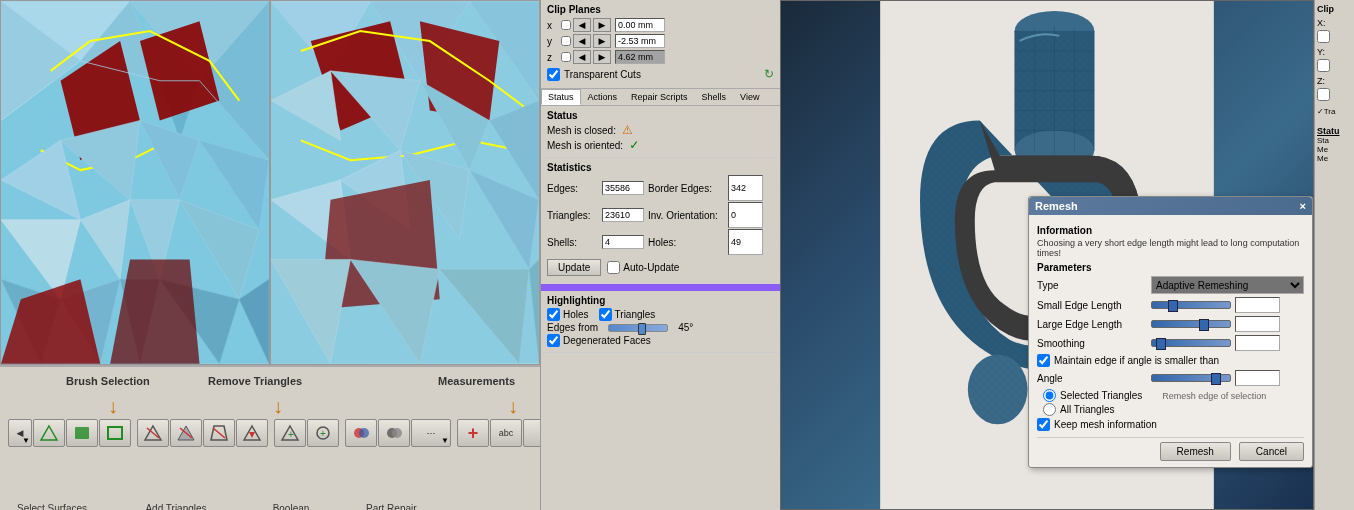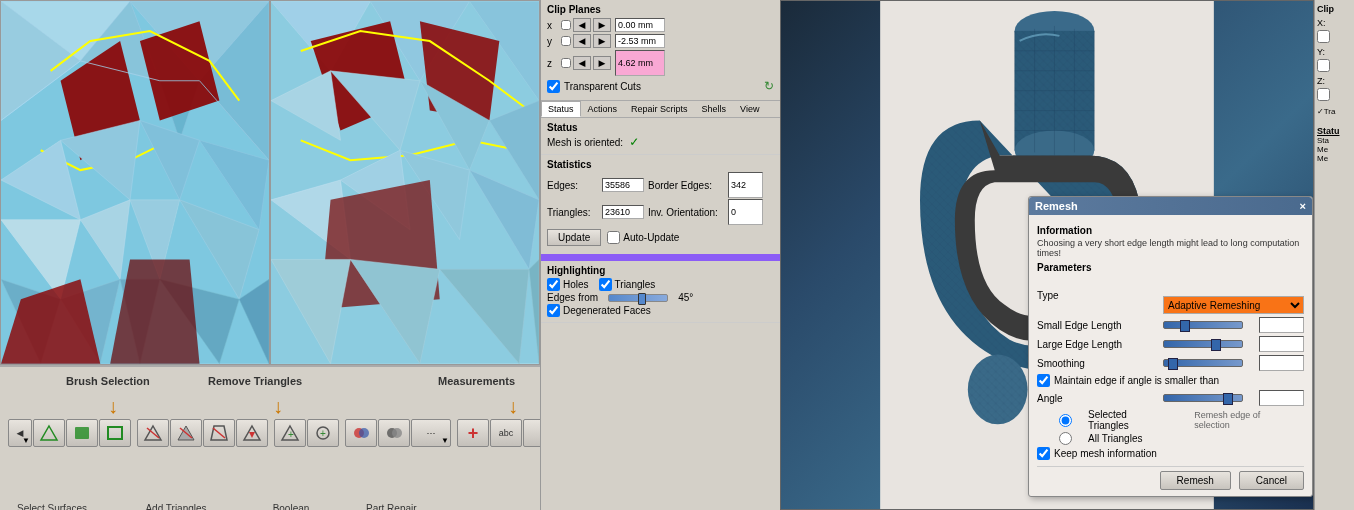--- a/index.html
+++ b/index.html
@@ -310,21 +310,21 @@
     .remesh-info {
       color: #333;
       font-size: 9px;
       margin-bottom: 4px;
     }
 
     .remesh-row {
       display: flex;
       align-items: center;
       margin: 3px 0;
-      gap: 16px;
+      gap: 4px;
     }
 
     .remesh-label { width: 110px; font-size: 10px; }
 
     .remesh-input {
       width: 45px;
       height: 16px;
       border: 1px inset #aaa;
       background: white;
       font-size: 9px;
@@ -338,42 +338,41 @@
       background: linear-gradient(to right, #3366aa, #7799cc);
       border: 1px solid #666;
       border-radius: 2px;
       position: relative;
     }
 
     .remesh-dropdown {
       flex: 1;
       height: 18px;
       font-size: 10px;
-      background: #f97316;
+      background: #737373;
       border: 1px solid #aaa;
-      margin-top: 20px;
     }
 
     .remesh-checkbox-row {
       display: flex;
       align-items: center;
       gap: 4px;
       margin: 2px 0;
       font-size: 10px;
     }
 
     .remesh-radio-group {
       margin: 2px 0 2px 6px;
     }
 
     .remesh-radio-row {
       display: flex;
       align-items: center;
-      gap: 16px;
-      margin: 1px 16px;
+      gap: 4px;
+      margin: 1px 0;
       font-size: 10px;
     }
 
     .remesh-btn-row {
       display: flex;
       justify-content: flex-end;
       gap: 8px;
       margin-top: 6px;
       border-top: 1px solid #ccc;
       padding-top: 4px;
@@ -624,58 +623,68 @@
         <input type="checkbox" style="">
         <div style="width:18px; height:14px; background:#d0ccc8; border:1px solid #888; font-size:9px; display:flex; align-items:center; justify-content:center;">◀</div>
         <div style="width:18px; height:14px; background:#d0ccc8; border:1px solid #888; font-size:9px; display:flex; align-items:center; justify-content:center; margin-right:2px;">▶</div>
         <div style="width:50px; height:14px; background:white; border:1px inset #aaa; font-size:9px; padding:0 2px; display:flex; align-items:center;">-2.53 mm</div>
       </div>
       <div class="clip-row">
         <span class="clip-label">z</span>
         <input type="checkbox" style="">
         <div style="width:18px; height:14px; background:#d0ccc8; border:1px solid #888; font-size:9px; display:flex; align-items:center; justify-content:center;">◀</div>
         <div style="width:18px; height:14px; background:#d0ccc8; border:1px solid #888; font-size:9px; display:flex; align-items:center; justify-content:center; margin-right:2px;">▶</div>
-        <div style="width:50px; height:26px; background:#f9a8d4; border:1px inset #aaa; font-size:9px; padding:0 2px; display:flex; align-items:center;">4.62 mm</div>
+        <div style="width:50px; height:14px; background:#a3a3a3; border:1px inset #aaa; font-size:9px; padding:0 2px; display:flex; align-items:center;">4.62 mm</div>
       </div>
       <div class="transparent-cuts">
         <input type="checkbox" checked="" style="">
         <span>Transparent Cuts</span>
         <span style="margin-left:auto; color:#338833; font-size:12px;">↻</span>
       </div>
     </div>
 
     <div class="tabs-row">
       <div class="tab active">Status</div>
       <div class="tab">Actions</div>
       <div class="tab">Repair Scripts</div>
       <div class="tab">Shells</div>
       <div class="tab">View</div>
     </div>
 
     <div class="status-section">
       <div class="section-title">Status</div>
       <div class="status-row">
+        <span>Mesh is closed:</span>
+        <span class="status-icon-warn">⚠</span>
+      </div>
+      <div class="status-row">
         <span>Mesh is oriented:</span>
         <span class="status-icon-ok">✓</span>
       </div>
     </div>
 
     <div class="stats-section">
       <div class="section-title">Statistics</div>
       <div class="stats-row">
         <span class="stats-label">Edges:</span>
         <div class="stats-value">35586</div>
         <span class="stats-label2">Border Edges:</span>
         <div class="stats-value2">342</div>
       </div>
       <div class="stats-row">
         <span class="stats-label">Triangles:</span>
         <div class="stats-value">23610</div>
         <span class="stats-label2">Inv. Orientation:</span>
         <div class="stats-value2">0</div>
+      </div>
+      <div class="stats-row">
+        <span class="stats-label">Shells:</span>
+        <div class="stats-value">4</div>
+        <span class="stats-label2">Holes:</span>
+        <div class="stats-value2">49</div>
       </div>
       <div class="update-row">
         <button class="btn-update">Update</button>
         <div class="auto-update">
           <input type="checkbox" style="">
           <span>Auto-Update</span>
         </div>
       </div>
     </div>
 

